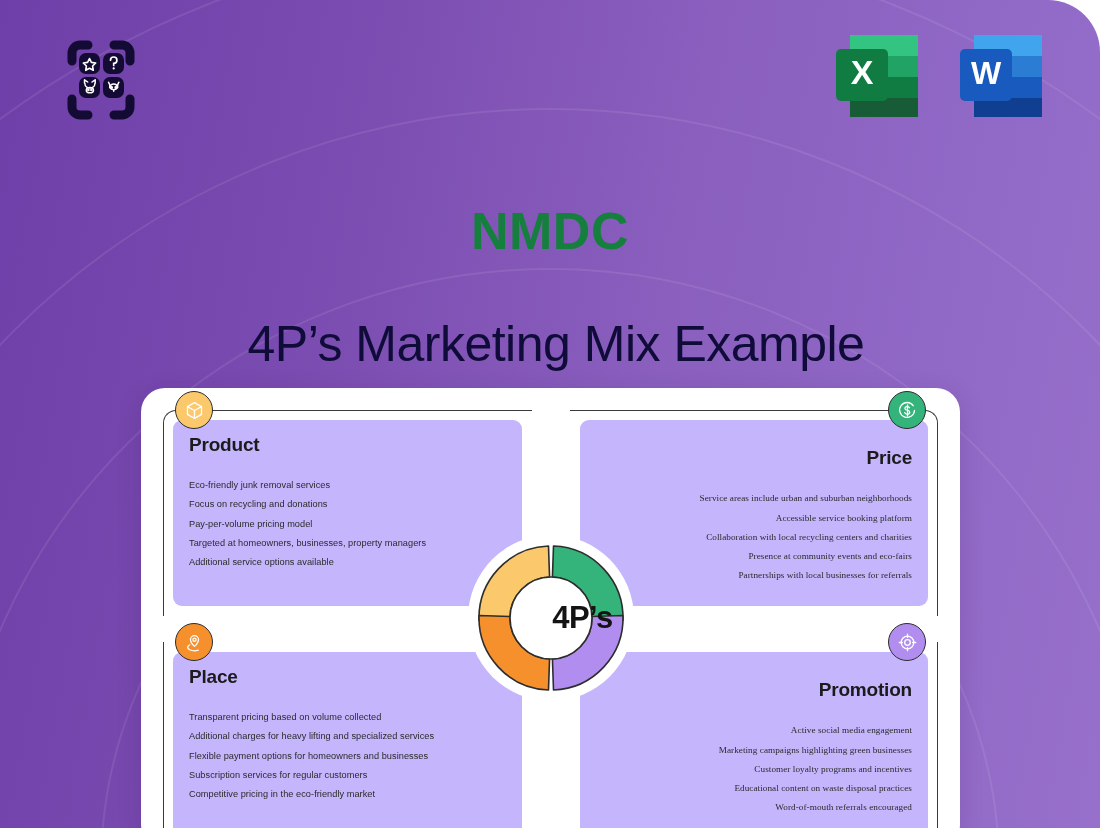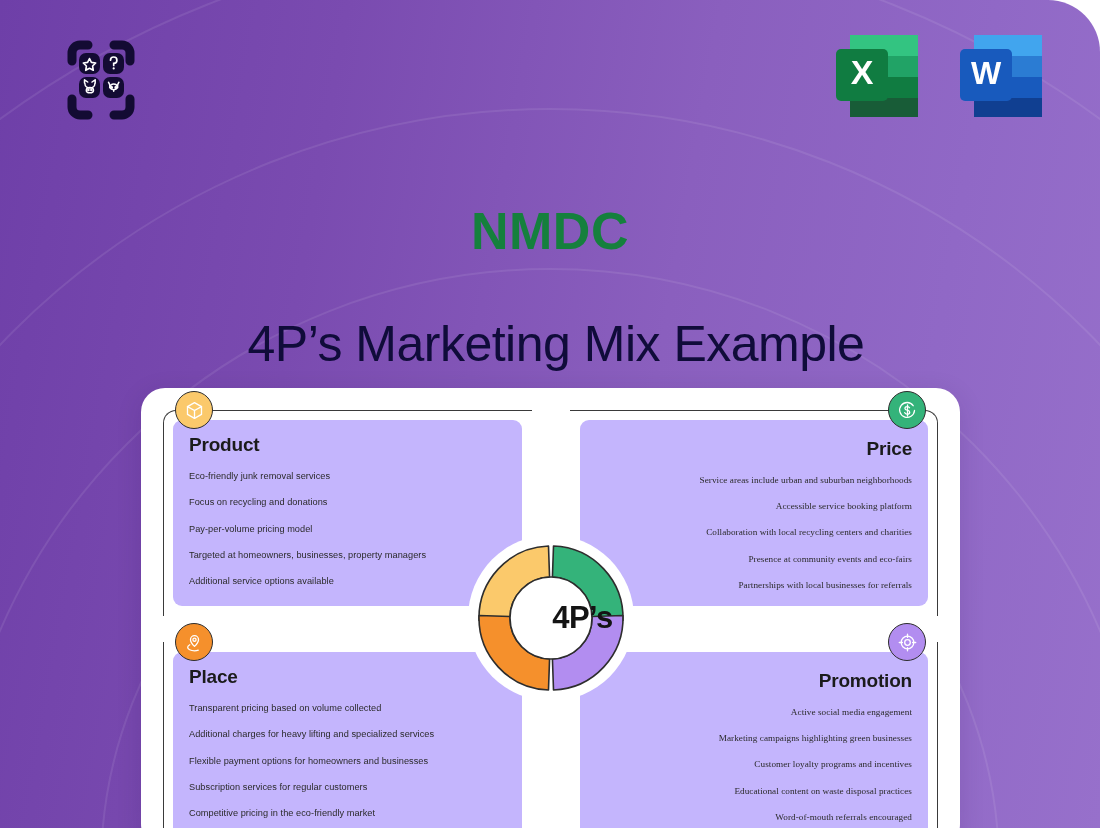--- a/index.html
+++ b/index.html
@@ -129,21 +129,21 @@
   .quad.tr .quad-inner, .quad.br .quad-inner { align-items: flex-end; text-align: right; justify-content: center; }
   .quad.tl .quad-inner, .quad.bl .quad-inner { align-items: flex-start; text-align: left; }
 
   .quad-title {
     font-size: 19px;
     font-weight: 700;
     color: #1b1b1b;
     margin-bottom: 13px;
     letter-spacing: -0.2px;
   }
-  .bullets { display: flex; flex-direction: column; gap: 12px; width: 100%; }
+  .bullets { display: flex; flex-direction: column; gap: 5px; width: 100%; margin-top: 9px; }
   .quad.tr .bullets, .quad.br .bullets { align-items: flex-end; font-family: Liberation Serif, serif; }
   .bullet {
     font-size: 9.2px;
     color: #2a2a2a;
     line-height: 1.55;
     letter-spacing: 0.05px;
   }
 
   
   .badge {

